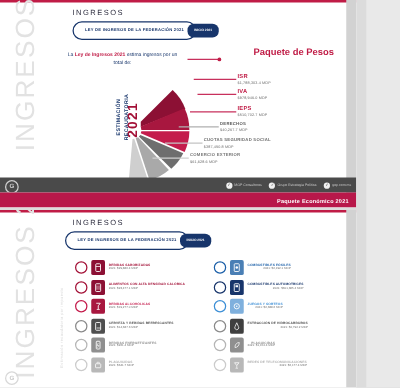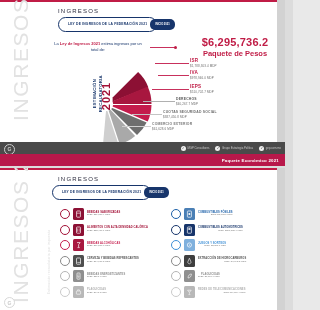--- a/index.html
+++ b/index.html
@@ -108,21 +108,20 @@
     </div>
 
     <div class="lede" style="left:50px;top:41px;">
       <span>La </span><b>Ley de Ingresos 2021</b><span> estima ingresos por un total de:</span>
     </div>
 
     <div class="connector" style="left:150px;top:47px;width:26px;"></div>
     <div class="dot" style="left:174px;top:45.5px;"></div>
 
     <div class="bignum" style="left:175px;top:36px;">
-      <div class="v">$6,295,736.2</div>
       <div class="u">Paquete de Pesos</div>
     </div>
 
     <div class="fan" style="left:100px;top:58px;">
       <svg width="96" height="92" viewBox="0 0 96 92">
         <g transform="translate(6,46)">
           <path d="M 6.6 -2.6 L 42.3 -16.8 A 38 38 0 0 0 32.1 -32.1 L 6.6 -6.6 Z" fill="#8c1034"></path>
           <path d="M 7.1 0 L 45.5 0 A 41 41 0 0 0 41.7 -17.5 L 6.6 -2.8 Z" fill="#a8173f"></path>
           <path d="M 6.6 2.6 L 41.7 17.5 A 41 41 0 0 0 45.5 1.0 L 7.1 1.0 Z" fill="#c41c4c"></path>
           <path d="M 5.1 5.1 L 31.0 31.0 A 38 38 0 0 0 40.6 18.6 L 6.3 4.0 Z" fill="#6e6e6e"></path>

